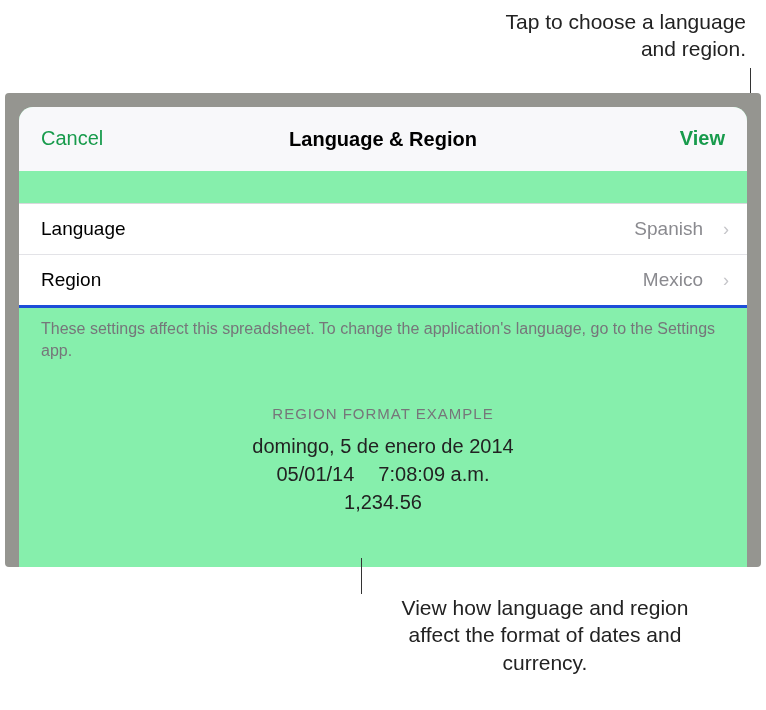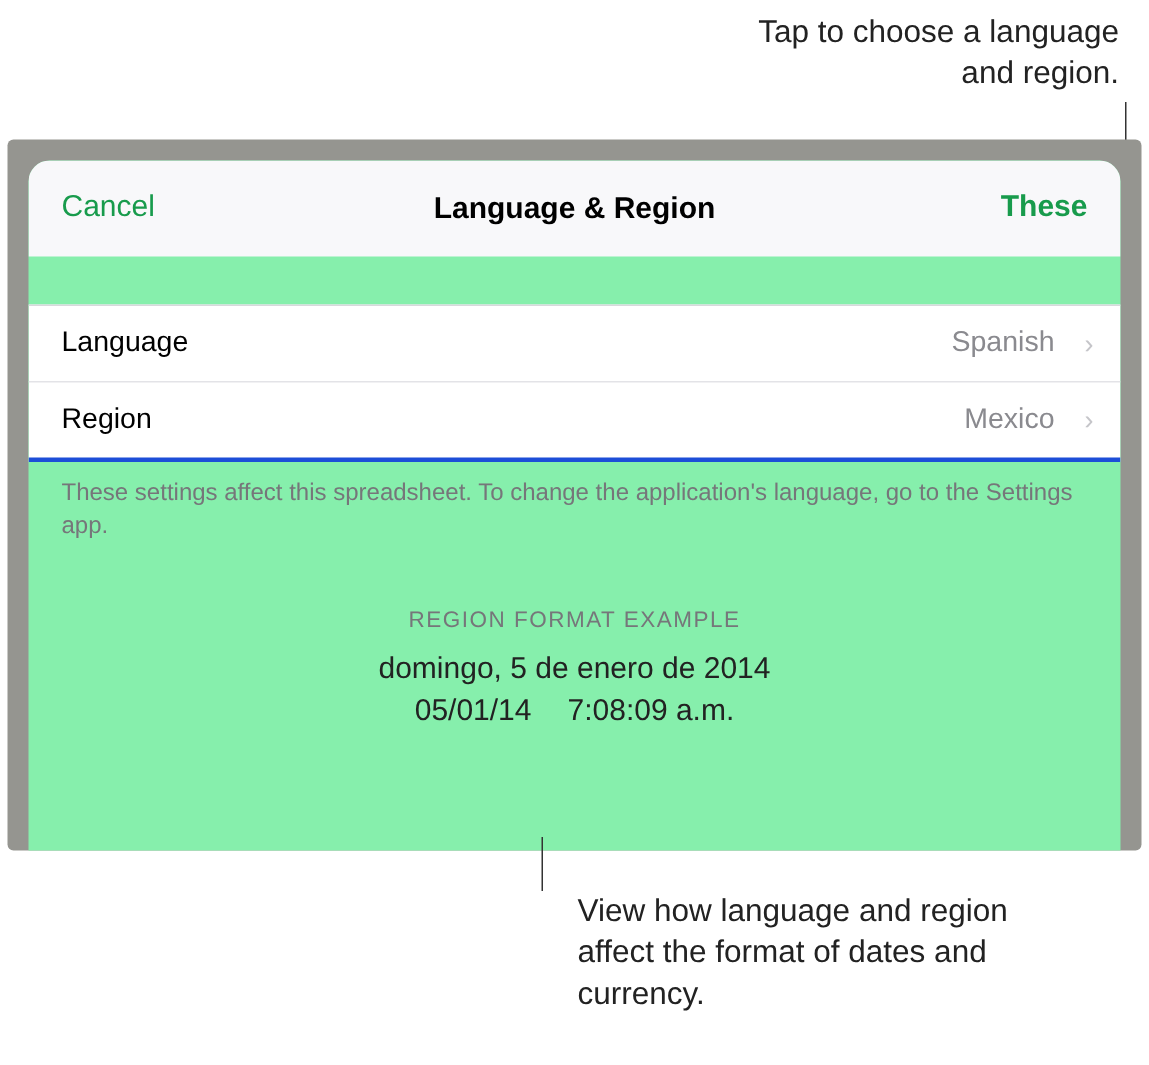--- a/index.html
+++ b/index.html
@@ -28,21 +28,21 @@
       width: 280px;
     }
     .annotation-bottom {
       position: absolute;
       top: 594px;
       left: 385px;
       width: 320px;
       font-size: 21px;
       color: #222;
       line-height: 1.3;
-      text-align: left;
+      text-align: center;
     }
     .leader-line {
       position: absolute;
       background: #333;
     }
     .leader-top-v {
       width: 1px;
       height: 148px;
       top: 68px;
       left: 750px;
@@ -192,21 +192,21 @@
 <div class="leader-line leader-top-v"></div>
 <div class="leader-line leader-top-h-1"></div>
 <div class="leader-line leader-top-v-join"></div>
 <div class="leader-line leader-top-h-2"></div>
 
 <div class="outer-frame">
   <div class="dialog">
     <div class="header">
       <span class="cancel-btn">Cancel</span>
       <span class="title">Language &amp; Region</span>
-      <span class="done-btn">These</span>
+      <span class="done-btn">View</span>
     </div>
 
     <div class="list-group">
       <div class="list-row">
         <span class="row-label">Language</span>
         <span class="row-right">
           <span class="row-value">Spanish</span>
           <span class="chevron">›</span>
         </span>
       </div>
@@ -222,19 +222,20 @@
     <div class="footer-text">These settings affect this spreadsheet. To change the application's language, go to the Settings app.</div>
 
     <div class="example-block">
       <div class="example-heading">REGION FORMAT EXAMPLE</div>
       <div class="example-line">domingo, 5 de enero de 2014</div>
       <div class="example-pair">
         <span>05/01/14</span>
         <span>7:08:09 a.m.</span>
       </div>
       <div class="example-pair">
+        <span>1,234.56</span>
       </div>
     </div>
   </div>
 </div>
 
 <div class="leader-line leader-bottom-v"></div>
 <div class="annotation-bottom">View how language and region affect the format of dates and currency.</div>
 
 </body></html>

